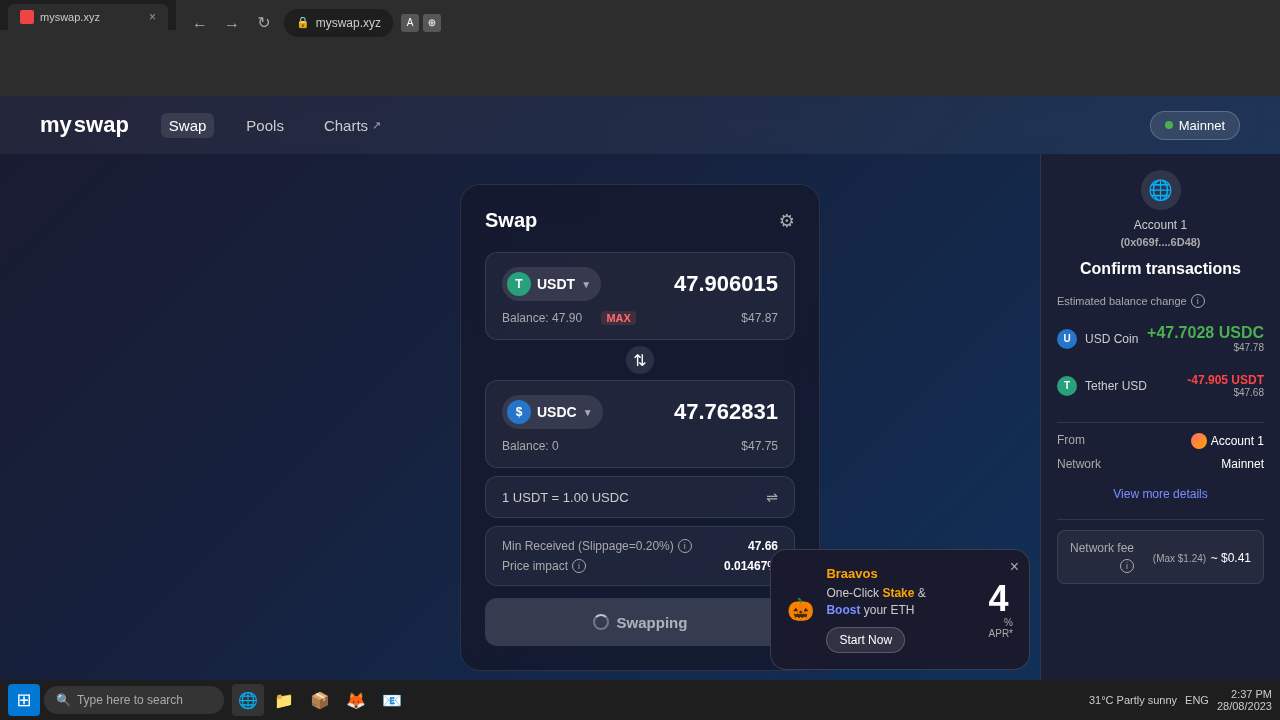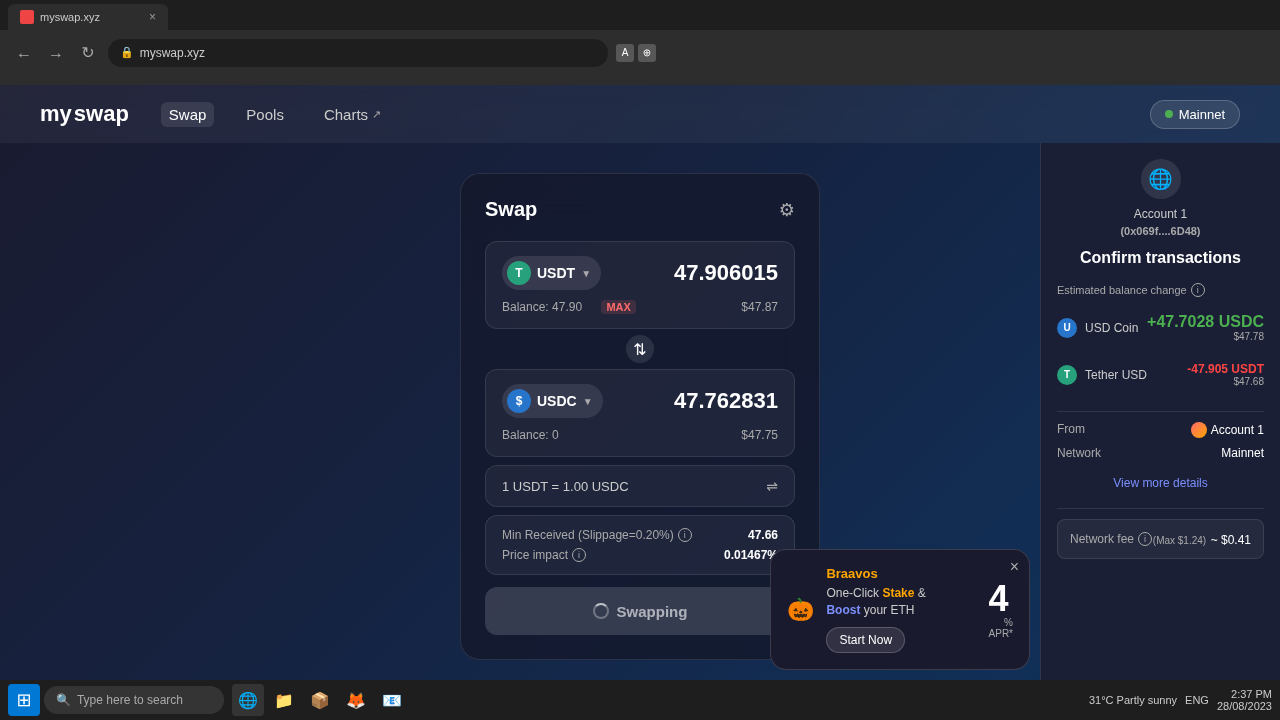--- a/index.html
+++ b/index.html
@@ -7,24 +7,24 @@
       width: 1280px;
       height: 720px;
       overflow: hidden;
       font-family: -apple-system, BlinkMacSystemFont, 'Segoe UI', sans-serif;
       background: linear-gradient(135deg, #1a1a2e 0%, #16213e 40%, #0f3460 100%);
       position: relative;
     }
 
     
     .browser-chrome {
-      height: 85px;
+      height: 96px;
       background: #2d2d2d;
       display: flex;
-      flex-direction: column;
+      flex-direction: row;
     }
     .browser-tabs {
       height: 30px;
       background: #1e1e1e;
       display: flex;
       align-items: flex-end;
       padding: 0 8px;
     }
     .browser-tab {
       height: 26px;
@@ -465,24 +465,25 @@
       padding: 10px 12px;
       margin-bottom: 12px;
     }
     .fee-row {
       display: flex;
       justify-content: space-between;
       align-items: center;
     }
     .fee-label {
       display: flex;
-      align-items: flex-start;
+      align-items: flex-end;
       gap: 4px;
       color: #aaa;
       font-size: 12px;
+      flex-direction: column;
     }
     .fee-value { color: white; font-size: 12px; }
     .fee-max { color: #aaa; font-size: 10px; }
     .panel-buttons {
       display: flex;
       gap: 8px;
       margin-top: auto;
     }
     .cancel-btn {
       flex: 1;

